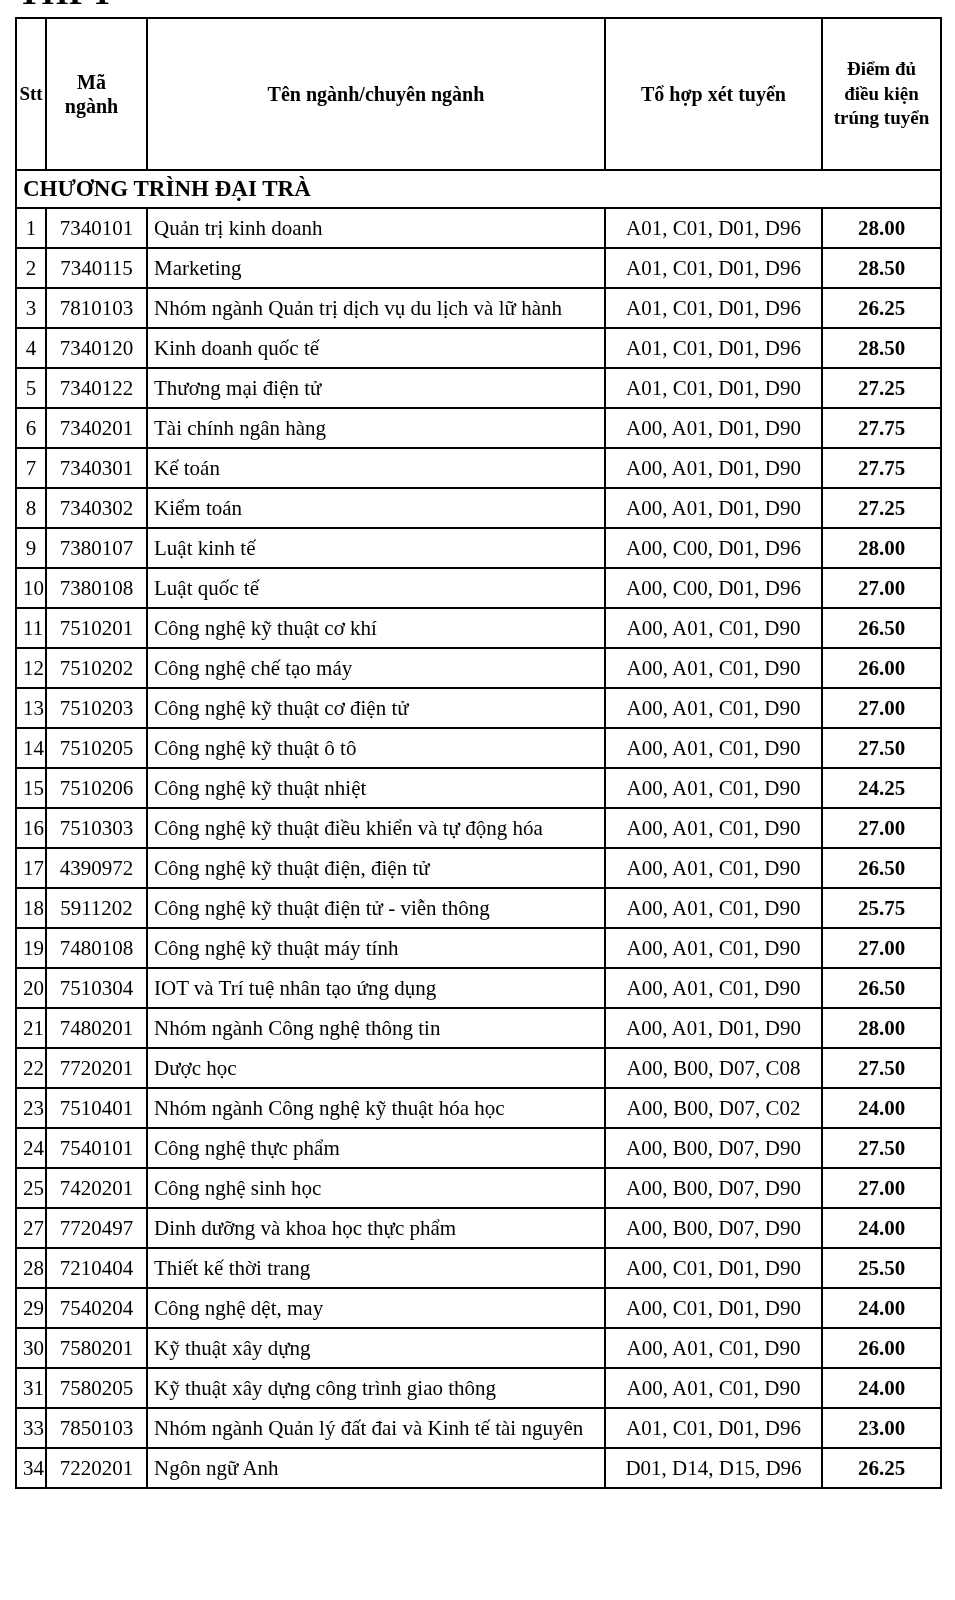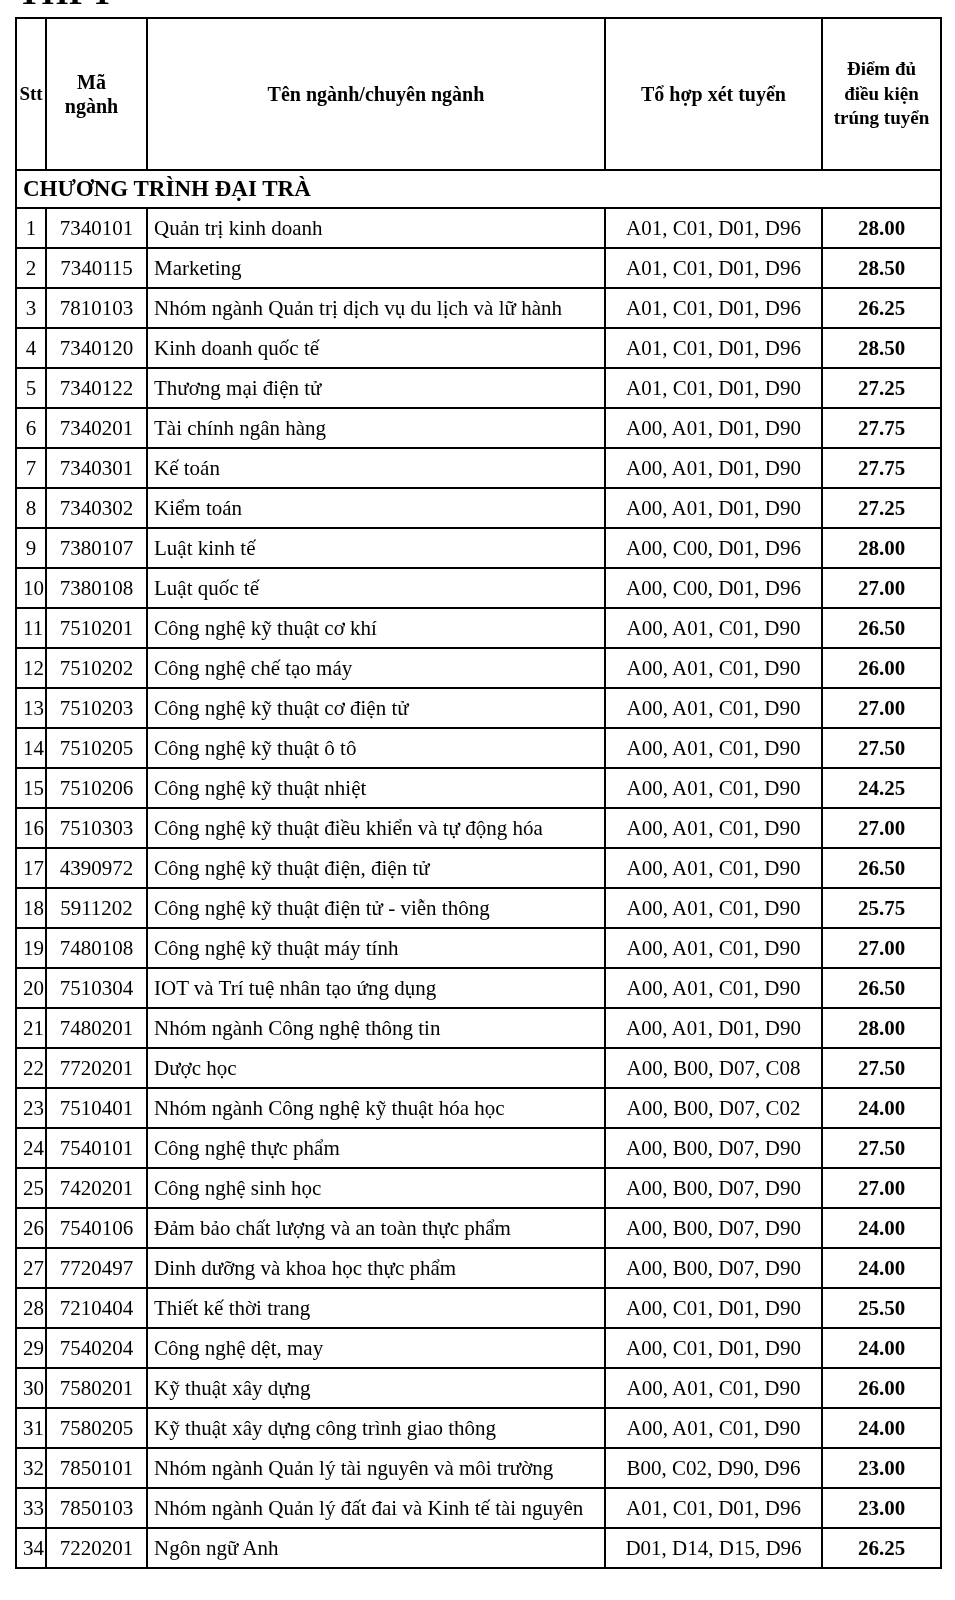--- a/index.html
+++ b/index.html
@@ -327,27 +327,20 @@
             <td class="cell-score">27.50</td>
           </tr>
           <tr class="data-row">
             <td class="cell-stt">25</td>
             <td class="cell-code">7420201</td>
             <td class="cell-name">Công nghệ sinh học</td>
             <td class="cell-comb">A00, B00, D07, D90</td>
             <td class="cell-score">27.00</td>
           </tr>
           <tr class="data-row">
-            <td class="cell-stt">26</td>
-            <td class="cell-code">7540106</td>
-            <td class="cell-name">Đảm bảo chất lượng và an toàn thực phẩm</td>
-            <td class="cell-comb">A00, B00, D07, D90</td>
-            <td class="cell-score">24.00</td>
-          </tr>
-          <tr class="data-row">
             <td class="cell-stt">27</td>
             <td class="cell-code">7720497</td>
             <td class="cell-name">Dinh dưỡng và khoa học thực phẩm</td>
             <td class="cell-comb">A00, B00, D07, D90</td>
             <td class="cell-score">24.00</td>
           </tr>
           <tr class="data-row">
             <td class="cell-stt">28</td>
             <td class="cell-code">7210404</td>
             <td class="cell-name">Thiết kế thời trang</td>
@@ -369,27 +362,20 @@
             <td class="cell-score">26.00</td>
           </tr>
           <tr class="data-row">
             <td class="cell-stt">31</td>
             <td class="cell-code">7580205</td>
             <td class="cell-name">Kỹ thuật xây dựng công trình giao thông</td>
             <td class="cell-comb">A00, A01, C01, D90</td>
             <td class="cell-score">24.00</td>
           </tr>
           <tr class="data-row">
-            <td class="cell-stt">32</td>
-            <td class="cell-code">7850101</td>
-            <td class="cell-name">Nhóm ngành Quản lý tài nguyên và môi trường</td>
-            <td class="cell-comb">B00, C02, D90, D96</td>
-            <td class="cell-score">23.00</td>
-          </tr>
-          <tr class="data-row">
             <td class="cell-stt">33</td>
             <td class="cell-code">7850103</td>
             <td class="cell-name">Nhóm ngành Quản lý đất đai và Kinh tế tài nguyên</td>
             <td class="cell-comb">A01, C01, D01, D96</td>
             <td class="cell-score">23.00</td>
           </tr>
           <tr class="data-row">
             <td class="cell-stt">34</td>
             <td class="cell-code">7220201</td>
             <td class="cell-name">Ngôn ngữ Anh</td>

